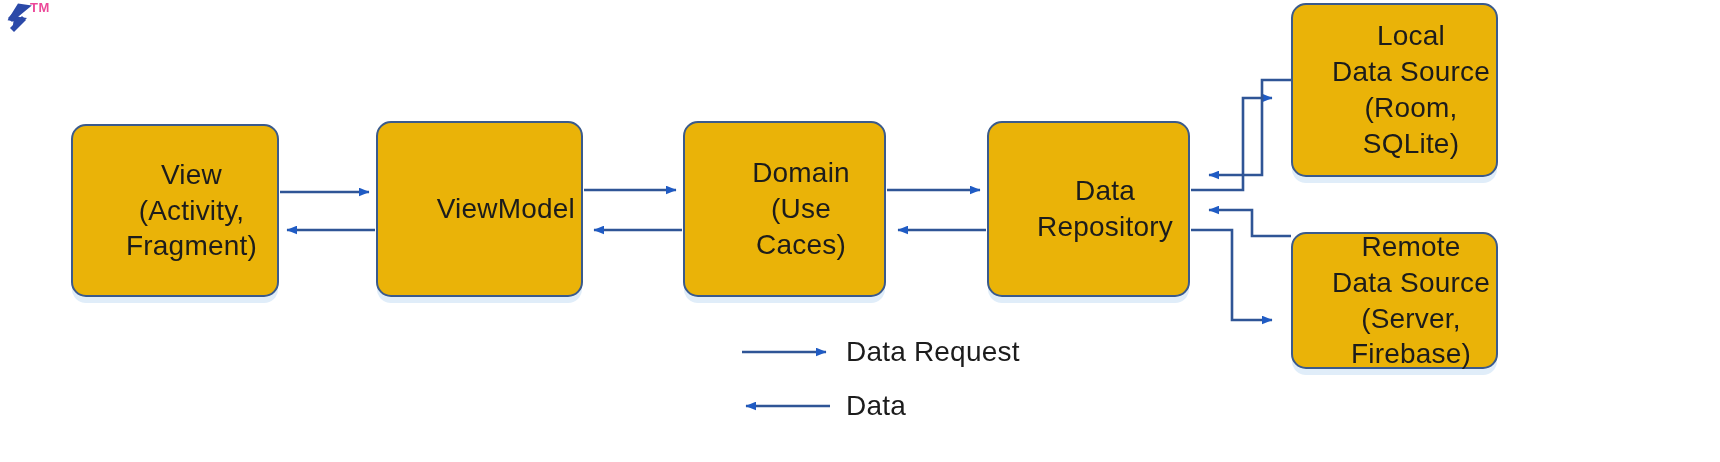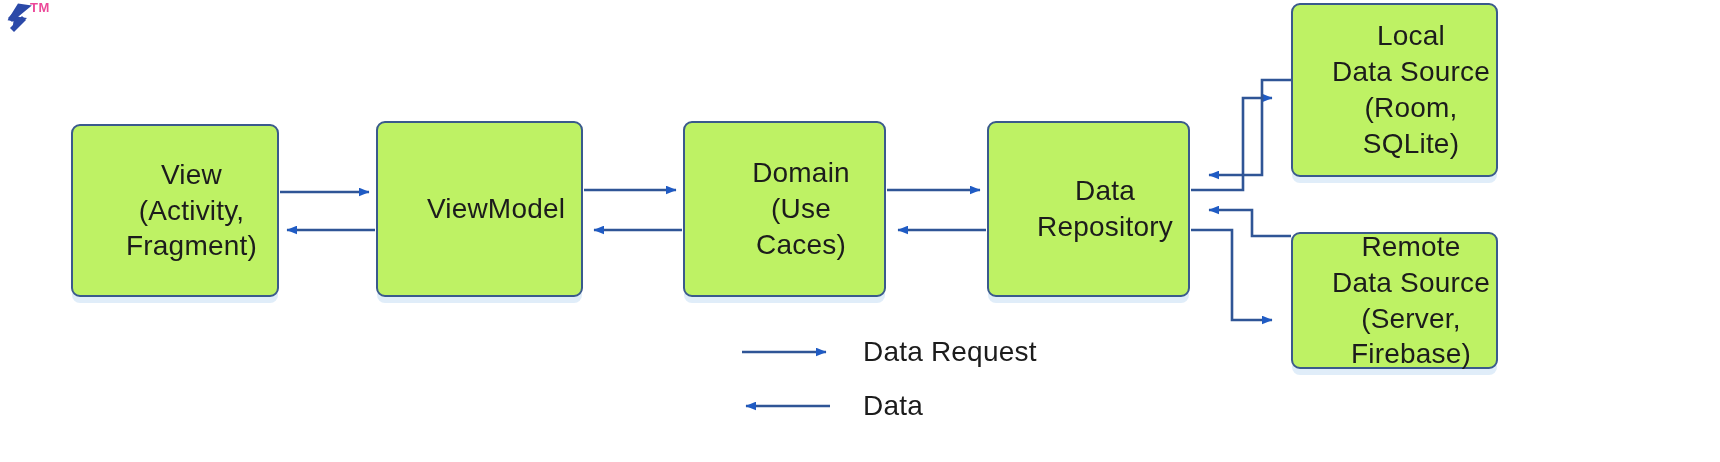--- a/index.html
+++ b/index.html
@@ -13,41 +13,41 @@
   
   .logo{position:absolute;left:4px;top:2px;width:46px;height:42px;}
   .logo .tm{
     position:absolute;left:26px;top:-2px;
     font-size:13px;color:#ec4899;font-weight:600;letter-spacing:.5px;
   }
 
   
   .node{
     position:absolute;box-sizing:border-box;
-    background:#bef264;
+    background:#eab308;
     border:2.5px solid #3A5A8C;
-    border-radius:9px;
+    border-radius:15px;
     display:flex;align-items:center;justify-content:center;
     text-align:center;
     color:#1c1c1c;
     font-size:28px;
     line-height:1.28;
     font-weight:400;
     letter-spacing:.2px;
     box-shadow:0 7px 0 -1px rgba(205,226,245,.62);
     padding-left:33px;
   }
   .node .lbl{white-space:pre-line;padding:0 6px;}
 
   
   #wires{position:absolute;left:0;top:0;width:1720px;height:462px;overflow:visible;}
 
   
   .legend-row{
-    position:absolute;display:flex;align-items:center;gap:17px;
+    position:absolute;display:flex;align-items:center;
   }
   .legend-label{
     font-size:28px;color:#1c1c1c;letter-spacing:.2px;white-space:nowrap;
   }
 </style>
 </head>
 <body>
 
 <div id="stage">
 
@@ -84,21 +84,21 @@
       <path d="M1291,236 L1252,236 L1252,210 L1209,210"></path>
     </g>
   </svg>
 
   <div class="node" style="left:71px;top:124px;width:208px;height:173px;">
     <span class="lbl">View
 (Activity,
 Fragment)</span>
   </div>
 
-  <div class="node" style="left:376px;top:121px;width:207px;height:176px;">
+  <div class="node" style="left:376px;top:121px;width:207px;height:176px;justify-content:flex-end;">
     <span class="lbl">ViewModel</span>
   </div>
 
   <div class="node" style="left:683px;top:121px;width:203px;height:176px;">
     <span class="lbl">Domain
 (Use Caces)</span>
   </div>
 
   <div class="node" style="left:987px;top:121px;width:203px;height:176px;">
     <span class="lbl">Data

